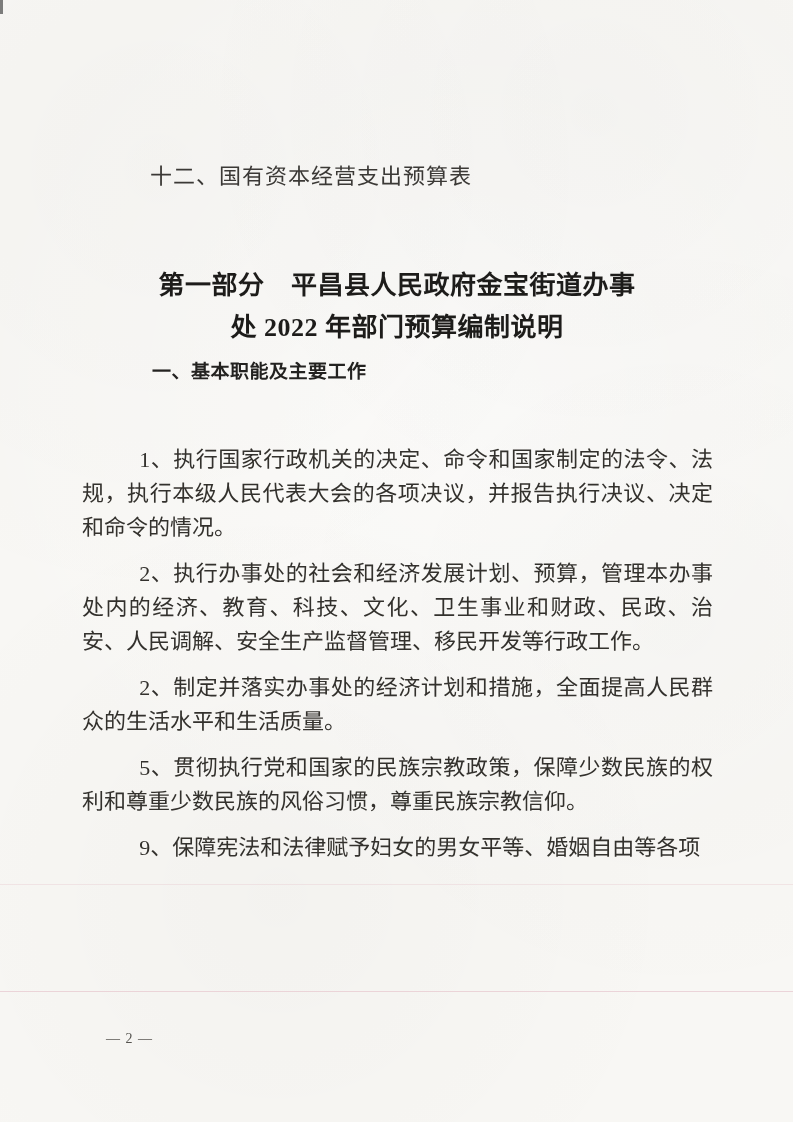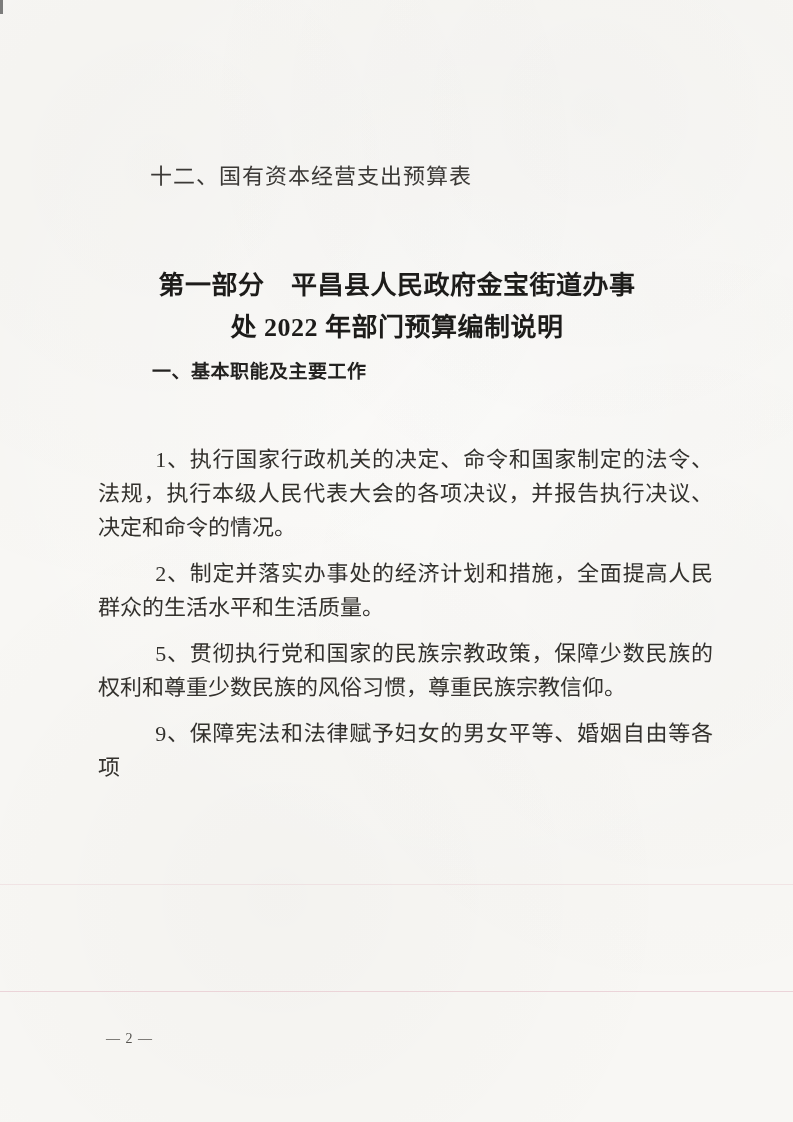--- a/index.html
+++ b/index.html
@@ -86,21 +86,21 @@
     left: 82px;
     top: 443px;
     width: 631px;
     font-size: 22px;
     line-height: 34px;
     text-align: justify;
     color: #33312d;
   }
   .body-text p {
     text-indent: 2.6em;
-    margin: 0 0 12px 16px;
+    margin: 0 0 12px 0;
   }
   .body-text p:last-child { margin-bottom: 0; }
   .artifact-line {
     position: absolute;
     left: 0;
     width: 793px;
     height: 1px;
     background: var(--artifact);
   }
   .artifact-line.l1 { top: 884px; opacity: 0.45; }
@@ -127,20 +127,21 @@
   <div class="doc-title">
     <span>第一部分　平昌县人民政府金宝街道办事</span><br>
     <span>处 2022 年部门预算编制说明</span>
   </div>
 
   <div class="section-heading">一、基本职能及主要工作</div>
 
 
   <div class="body-text">
     <p>1、执行国家行政机关的决定、命令和国家制定的法令、法规，执行本级人民代表大会的各项决议，并报告执行决议、决定和命令的情况。</p>
+    <p>2、执行办事处的社会和经济发展计划、预算，管理本办事处内的经济、教育、科技、文化、卫生事业和财政、民政、治安、人民调解、安全生产监督管理、移民开发等行政工作。</p>
     <p>2、制定并落实办事处的经济计划和措施，全面提高人民群众的生活水平和生活质量。</p>
     <p>5、贯彻执行党和国家的民族宗教政策，保障少数民族的权利和尊重少数民族的风俗习惯，尊重民族宗教信仰。</p>
     <p>9、保障宪法和法律赋予妇女的男女平等、婚姻自由等各项</p>
   </div>
 
   <div class="artifact-line l1"></div>
   <div class="artifact-line l2"></div>
 
   <div class="page-number">— 2 —</div>
 

